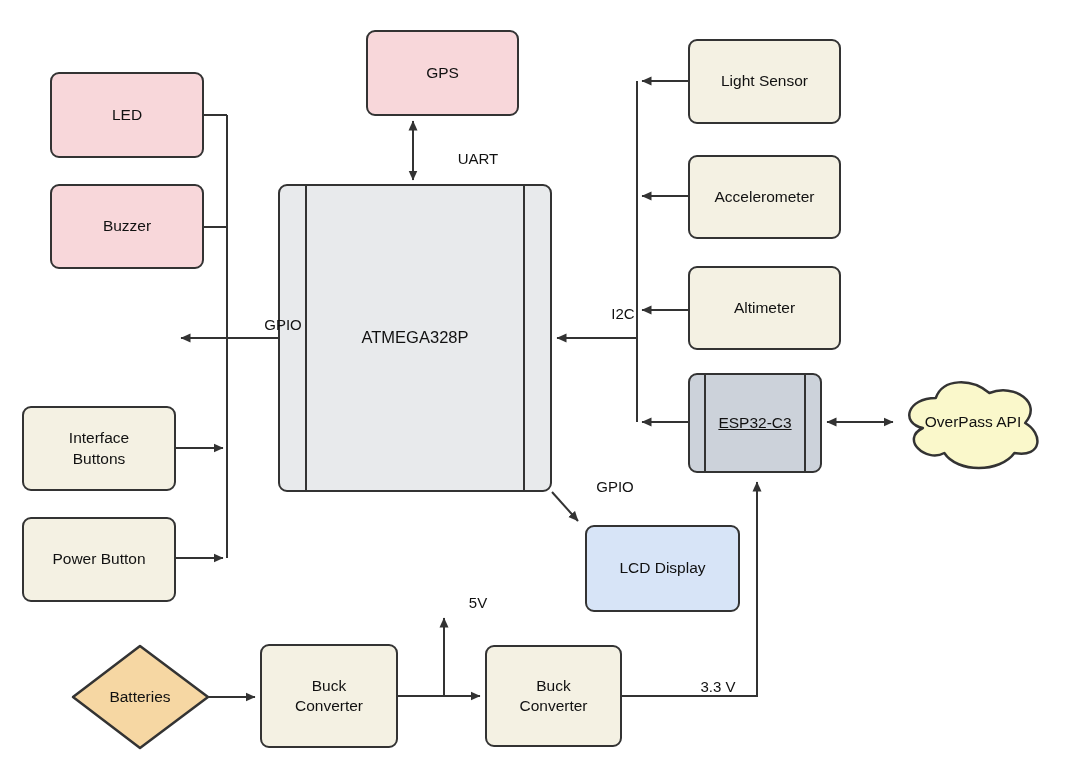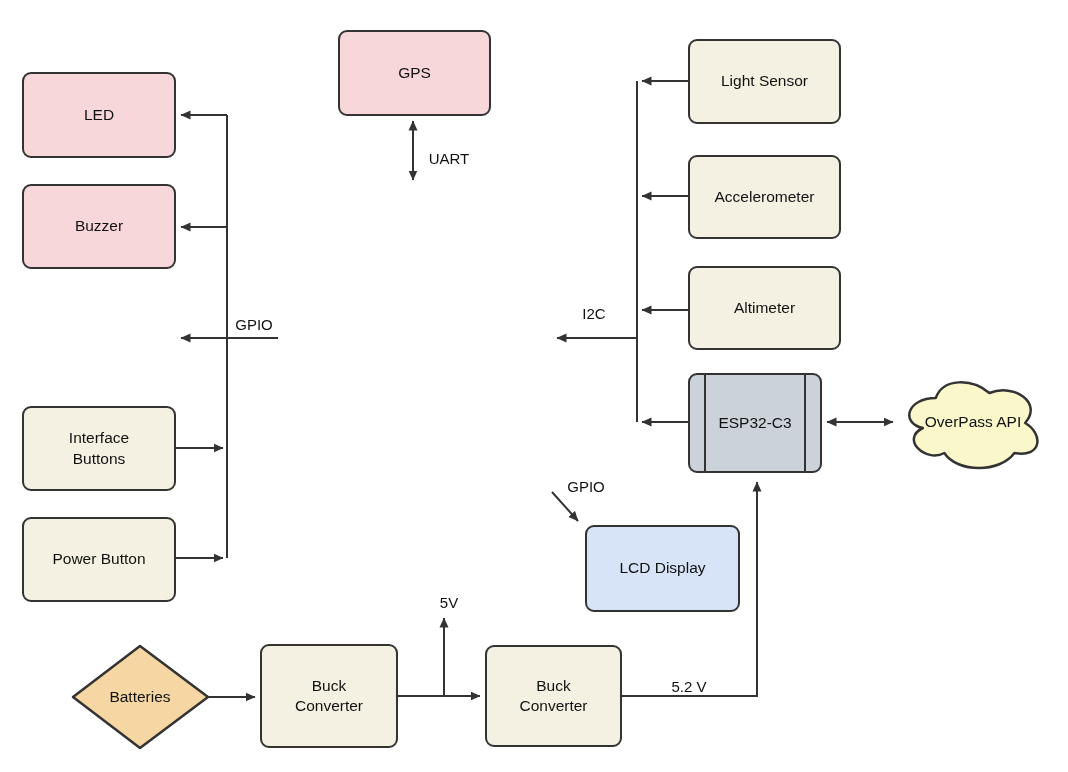--- a/index.html
+++ b/index.html
@@ -18,39 +18,40 @@
   .node{
     position:absolute;
     box-sizing:border-box;
     border:2px solid var(--stroke);
     border-radius:9px;
     display:flex;align-items:center;justify-content:center;
     text-align:center;
     font-size:15.5px;line-height:1.3;
     color:var(--text);
   }
-  .pink  {background:var(--pink);}
+  .pink  {background:var(--pink);margin-left:28px;}
   .cream {background:var(--cream);}
   .grayl {background:var(--gray-light);}
-  .graym {background:var(--gray-med);}
+  .graym {background:var(--gray-med);text-decoration:underline;}
   .blue  {background:var(--blue);}
 
   .process::before,.process::after{
     content:"";position:absolute;top:0;bottom:0;width:0;
     border-left:2px solid var(--stroke);
   }
   .process::before{left:var(--inset);}
   .process::after{right:var(--inset);}
 
   .free-label{
     position:absolute;
     transform:translate(-50%,-50%);
     font-size:15px;
     white-space:nowrap;
     color:var(--text);
+    margin-left:29px;
   }
   .overlay-label{
     position:absolute;
     display:flex;align-items:center;justify-content:center;
     text-align:center;font-size:15.5px;color:var(--text);
   }
 </style>
 </head>
 <body>
 
@@ -105,20 +106,23 @@
     <span>Interface Buttons</span>
   </div>
   <div class="node cream" style="left:22px;top:517px;width:154px;height:85px;align-items:center;">
     <span>Power Button</span>
   </div>
 
   <div class="node pink" style="left:338px;top:30px;width:153px;height:86px;">
     <span>GPS</span>
   </div>
 
+  <div class="node grayl process" style="left:278px;top:184px;width:274px;height:308px;--inset:25px;font-size:16.5px;">
+    <span>ATMEGA328P</span>
+  </div>
 
   <div class="node cream" style="left:688px;top:155px;width:153px;height:84px;">
     <span>Accelerometer</span>
   </div>
   <div class="node cream" style="left:688px;top:39px;width:153px;height:85px;">
     <span>Light Sensor</span>
   </div>
   <div class="node cream" style="left:688px;top:266px;width:153px;height:84px;">
     <span>Altimeter</span>
   </div>
@@ -144,15 +148,15 @@
   </div>
   <div class="node cream" style="left:485px;top:645px;width:137px;height:102px;padding:0 18px;">
     <span>Buck Converter</span>
   </div>
 
   <div class="free-label" style="left:449px;top:158px;">UART</div>
   <div class="free-label" style="left:254px;top:324px;">GPIO</div>
   <div class="free-label" style="left:594px;top:313px;">I2C</div>
   <div class="free-label" style="left:586px;top:486px;">GPIO</div>
   <div class="free-label" style="left:449px;top:602px;">5V</div>
-  <div class="free-label" style="left:689px;top:686px;">5.2 V</div>
+  <div class="free-label" style="left:689px;top:686px;">3.3 V</div>
 
 </div>
 
 </body></html>

